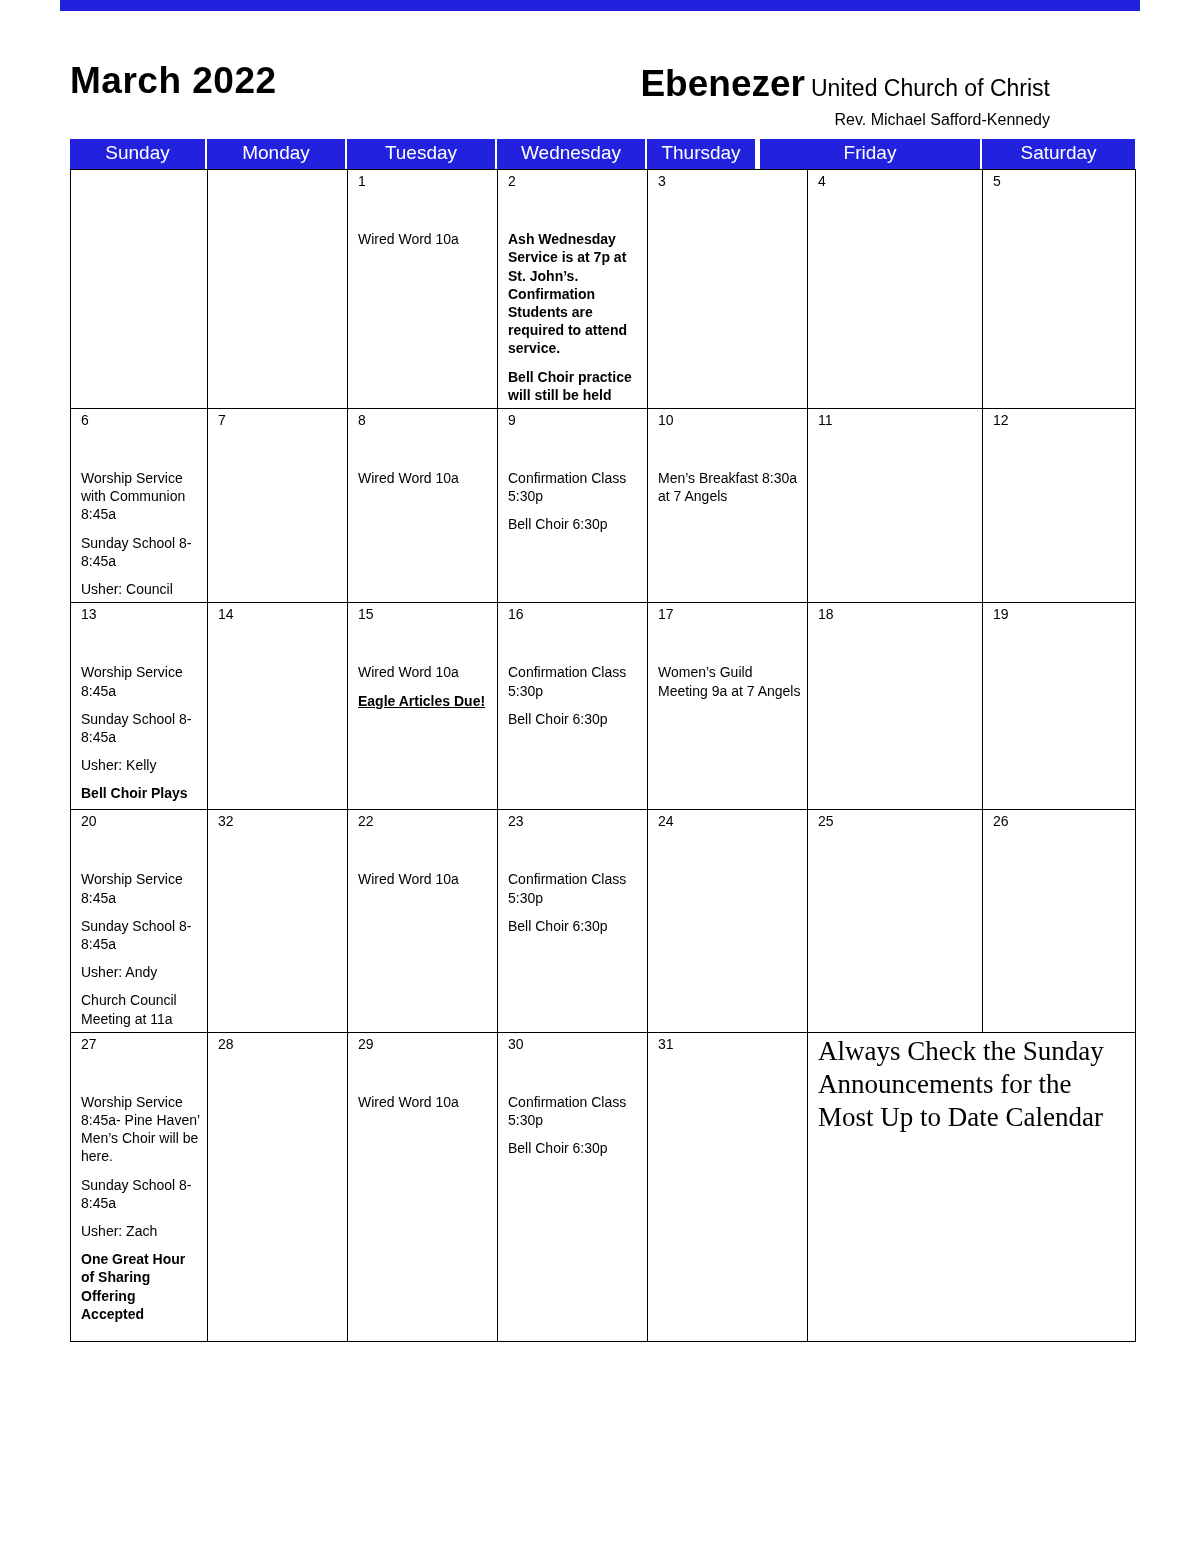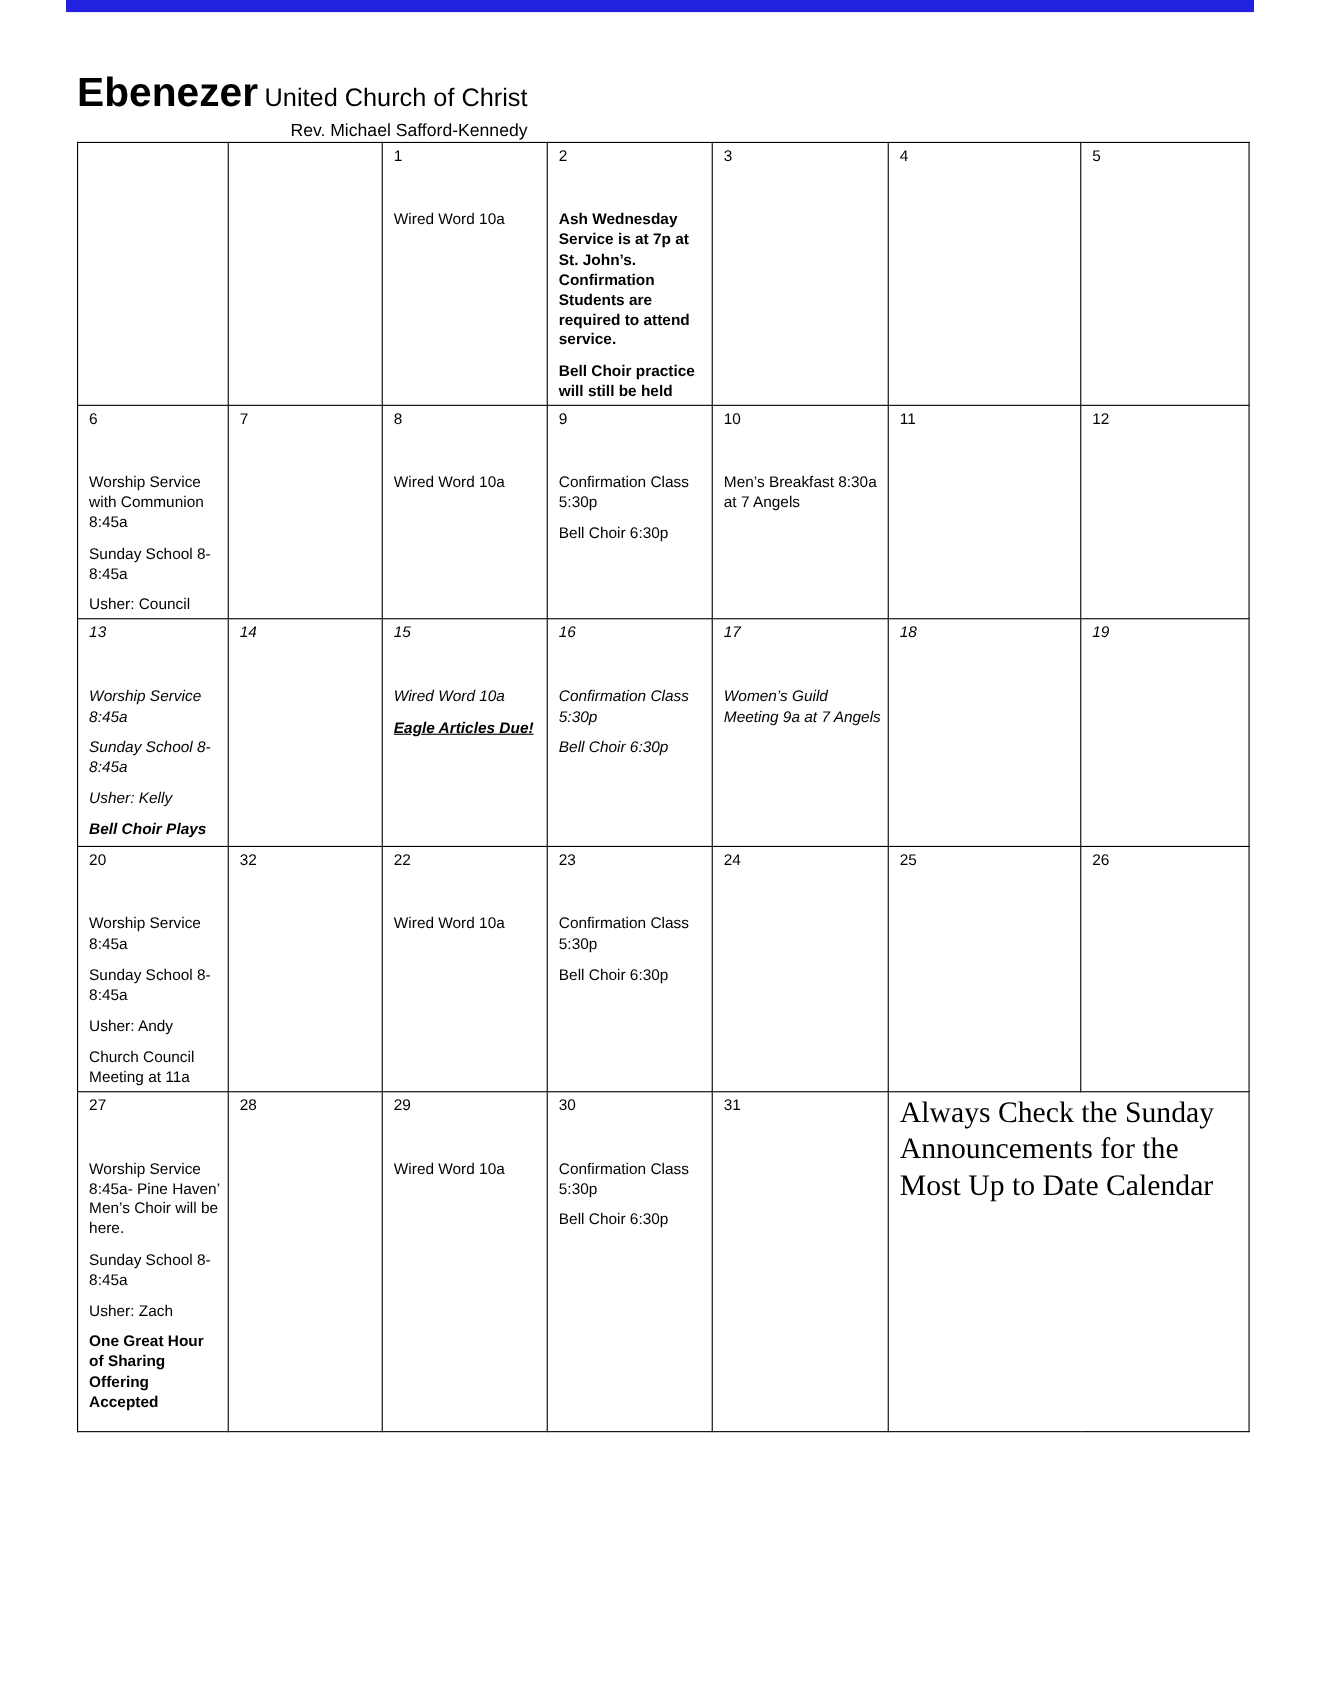--- a/index.html
+++ b/index.html
@@ -79,47 +79,57 @@
     line-height: 1.3;
   }
   .date-num { font-size: 14px; }
   .para { font-size: 14px; margin-top: 40px; }
   .para + .para { margin-top: 10px; }
   .para.bold { font-weight: bold; }
   .para.underline { text-decoration: underline; }
 
   table.calendar tbody tr:nth-child(1) { height: 214px; }
   table.calendar tbody tr:nth-child(2) { height: 181px; }
-  table.calendar tbody tr:nth-child(3) { height: 207px; font-style: italic; }
+  table.calendar tbody tr:nth-child(3) { height: 207px; }
   table.calendar tbody tr:nth-child(4) { height: 208px; }
   table.calendar tbody tr:nth-child(5) { height: 309px; }
 
   td.note-cell { padding: 8px 6px 6px 10px; font-family: Liberation Serif, serif; }
   .note-text {
     font-size: 27px;
     line-height: 1.22;
     max-width: 305px;
   }
 </style>
 </head>
 <body>
 
 <div class="page">
 
   <div class="top-bar"></div>
 
   <div class="header-area">
+    <h1 class="month">March 2022</h1>
     <div class="church-block">
       <div class="church-line">
         <span class="church-name">Ebenezer</span><span class="church-sub">United Church of Christ</span>
       </div>
       <div class="pastor">Rev. Michael Safford-Kennedy</div>
     </div>
   </div>
 
+  <div class="day-headers">
+    <div class="day-header dh-1">Sunday</div>
+    <div class="day-header dh-2">Monday</div>
+    <div class="day-header dh-3">Tuesday</div>
+    <div class="day-header dh-4">Wednesday</div>
+    <div class="day-header dh-5">Thursday</div>
+    <div class="day-header dh-6">Friday</div>
+    <div class="day-header dh-7">Saturday</div>
+  </div>
 
   <table class="calendar">
     <colgroup>
       <col style="width:137px">
       <col style="width:140px">
       <col style="width:150px">
       <col style="width:150px">
       <col style="width:160px">
       <col style="width:175px">
       <col style="width:153px">

